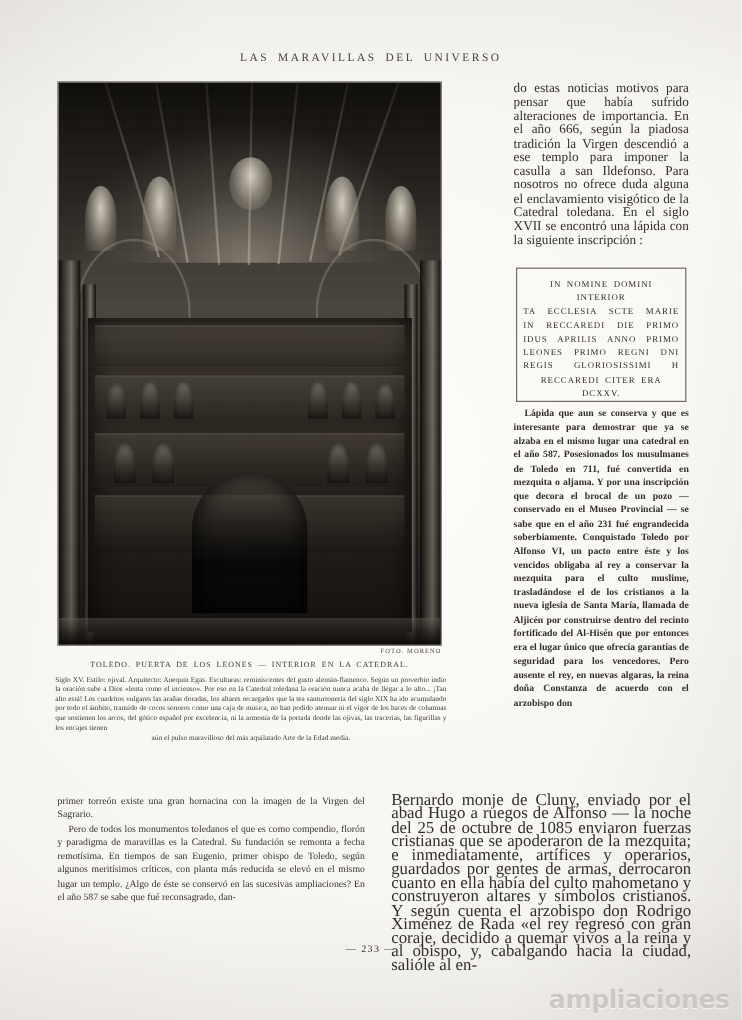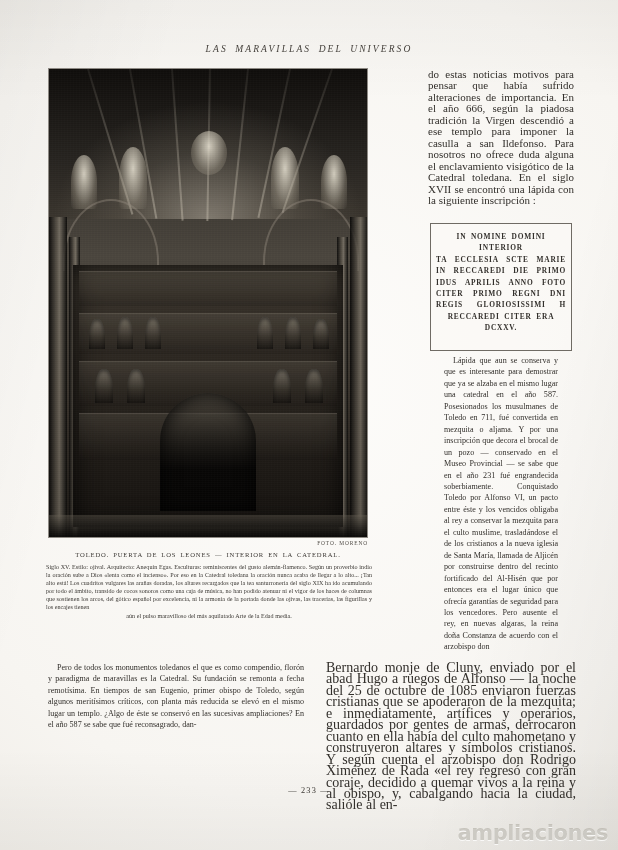--- a/index.html
+++ b/index.html
@@ -38,21 +38,20 @@
     position: absolute;
     top: 44px;
     left: 0;
     right: 0;
     text-align: center;
     font-size: 9.5px;
     letter-spacing: 2.1px;
     color: #45413c;
     font-family: "Liberation Serif", serif;
     word-spacing: 3px;
-    font-style: italic;
   }
 
   
   #photo-block {
     position: absolute;
     left: 48px;
     top: 68px;
     width: 320px;
     height: 470px;
   }
@@ -204,24 +203,23 @@
   }
   #col-right-top p { margin: 0; }
 
   
   #inscription {
     position: absolute;
     left: 430px;
     top: 223px;
     width: 142px;
     border: 1px solid #6f6b64;
-    padding: 7px 5px 16px;
+    padding: 7px 5px 0;
     box-sizing: border-box;
     background: rgba(252,250,246,0.55);
-    font-weight: bold;
   }
   #inscription .insc-line {
     display: block;
     text-align: center;
     font-size: 7.4px;
     letter-spacing: 0.8px;
     line-height: 11.4px;
     color: #33302c;
     font-variant: small-caps;
     word-spacing: 2px;
@@ -234,21 +232,21 @@
   #col-right-bottom {
     position: absolute;
     left: 428px;
     top: 339px;
     width: 146px;
     font-size: 8.1px;
     line-height: 11.45px;
     text-align: justify;
     color: #322f2b;
   }
-  #col-right-bottom p { margin: 16px; text-indent: 9px; }
+  #col-right-bottom p { margin: 0; text-indent: 9px; font-weight: bold; }
 
   
   #col-bottom-left {
     position: absolute;
     left: 48px;
     top: 662px;
     width: 256px;
     font-size: 8.1px;
     line-height: 11.45px;
     text-align: justify;
@@ -362,32 +360,33 @@
 
 <div id="col-right-top">
   <p>do estas noticias motivos para pensar que había sufrido alteraciones de importancia. En el año 666, según la piadosa tradición la Virgen descendió a ese templo para imponer la casulla a san Ildefonso. Para nosotros no ofrece duda alguna el enclavamiento visigótico de la Catedral toledana. En el siglo XVII se encontró una lápida con la siguiente inscripción :</p>
 </div>
 
 <div id="inscription">
   <span class="insc-line">IN NOMINE DOMINI</span>
   <span class="insc-line">INTERIOR</span>
   <span class="insc-line wide">TA ECCLESIA SCTE MARIE</span>
   <span class="insc-line wide">IN RECCAREDI DIE PRIMO</span>
-  <span class="insc-line wide">IDUS APRILIS ANNO FOTO</span>
-  <span class="insc-line wide">CITER PRIMO REGNI DNI</span>
+  <span class="insc-line wide">IDUS APRILIS ANNO PRIMO</span>
+  <span class="insc-line wide">LEONES PRIMO REGNI DNI</span>
   <span class="insc-line wide">REGIS GLORIOSISSIMI H</span>
   <span class="insc-line">RECCAREDI CITER ERA</span>
   <span class="insc-line">DCXXV.</span>
 </div>
 
 <div id="col-right-bottom">
   <p>Lápida que aun se conserva y que es interesante para demostrar que ya se alzaba en el mismo lugar una catedral en el año 587. Posesionados los musulmanes de Toledo en 711, fué convertida en mezquita o aljama. Y por una inscripción que decora el brocal de un pozo — conservado en el Museo Provincial — se sabe que en el año 231 fué engrandecida soberbiamente. Conquistado Toledo por Alfonso VI, un pacto entre éste y los vencidos obligaba al rey a conservar la mezquita para el culto muslime, trasladándose el de los cristianos a la nueva iglesia de Santa María, llamada de Aljicén por construirse dentro del recinto fortificado del Al-Hisén que por entonces era el lugar único que ofrecía garantías de seguridad para los vencedores. Pero ausente el rey, en nuevas algaras, la reina doña Constanza de acuerdo con el arzobispo don</p>
 </div>
 
 <div id="col-bottom-left">
+  <p>primer torreón existe una gran hornacina con la imagen de la Virgen del Sagrario.</p>
   <p class="ind">Pero de todos los monumentos toledanos el que es como compendio, florón y paradigma de maravillas es la Catedral. Su fundación se remonta a fecha remotísima. En tiempos de san Eugenio, primer obispo de Toledo, según algunos meritísimos críticos, con planta más reducida se elevó en el mismo lugar un templo. ¿Algo de éste se conservó en las sucesivas ampliaciones? En el año 587 se sabe que fué reconsagrado, dan-</p>
 </div>
 
 <div id="col-bottom-right">
   <p>Bernardo  monje de Cluny, enviado por el abad Hugo a ruegos de Alfonso — la noche del 25 de octubre de 1085 enviaron fuerzas cristianas que se apoderaron de la mezquita; e inmediatamente, artífices y operarios, guardados por gentes de armas, derrocaron cuanto en ella había del culto mahometano y construyeron altares y símbolos cristianos. Y según cuenta el arzobispo don Rodrigo Ximénez de Rada «el rey regresó con gran coraje, decidido a quemar vivos a la reina y al obispo, y, cabalgando hacia la ciudad, salióle al en-</p>
 </div>
 
 <div id="folio">— 233 —</div>
 
 <div id="watermark">ampliaciones</div>

